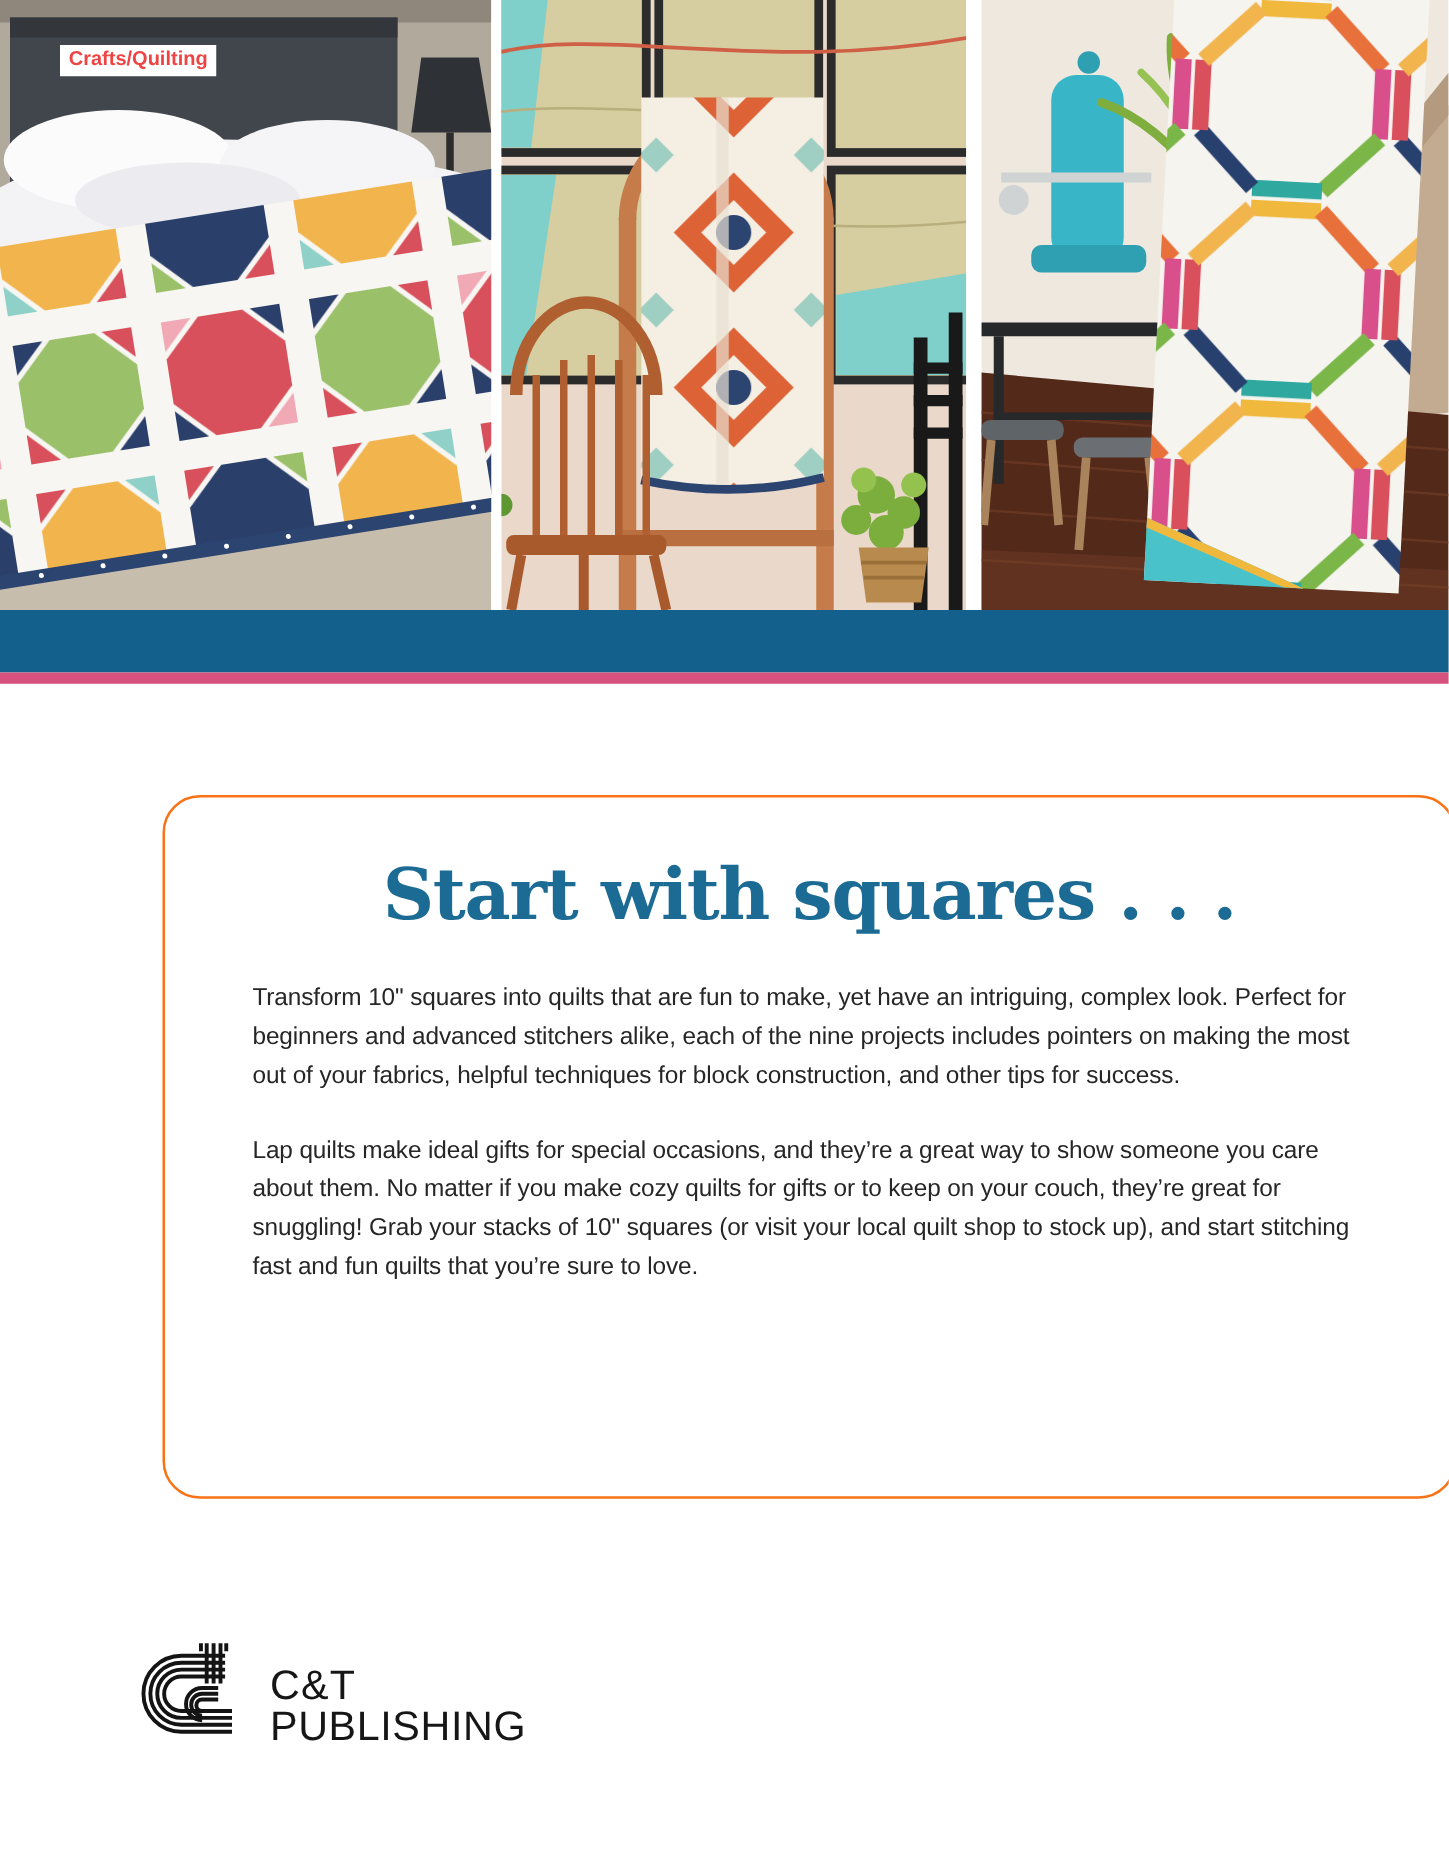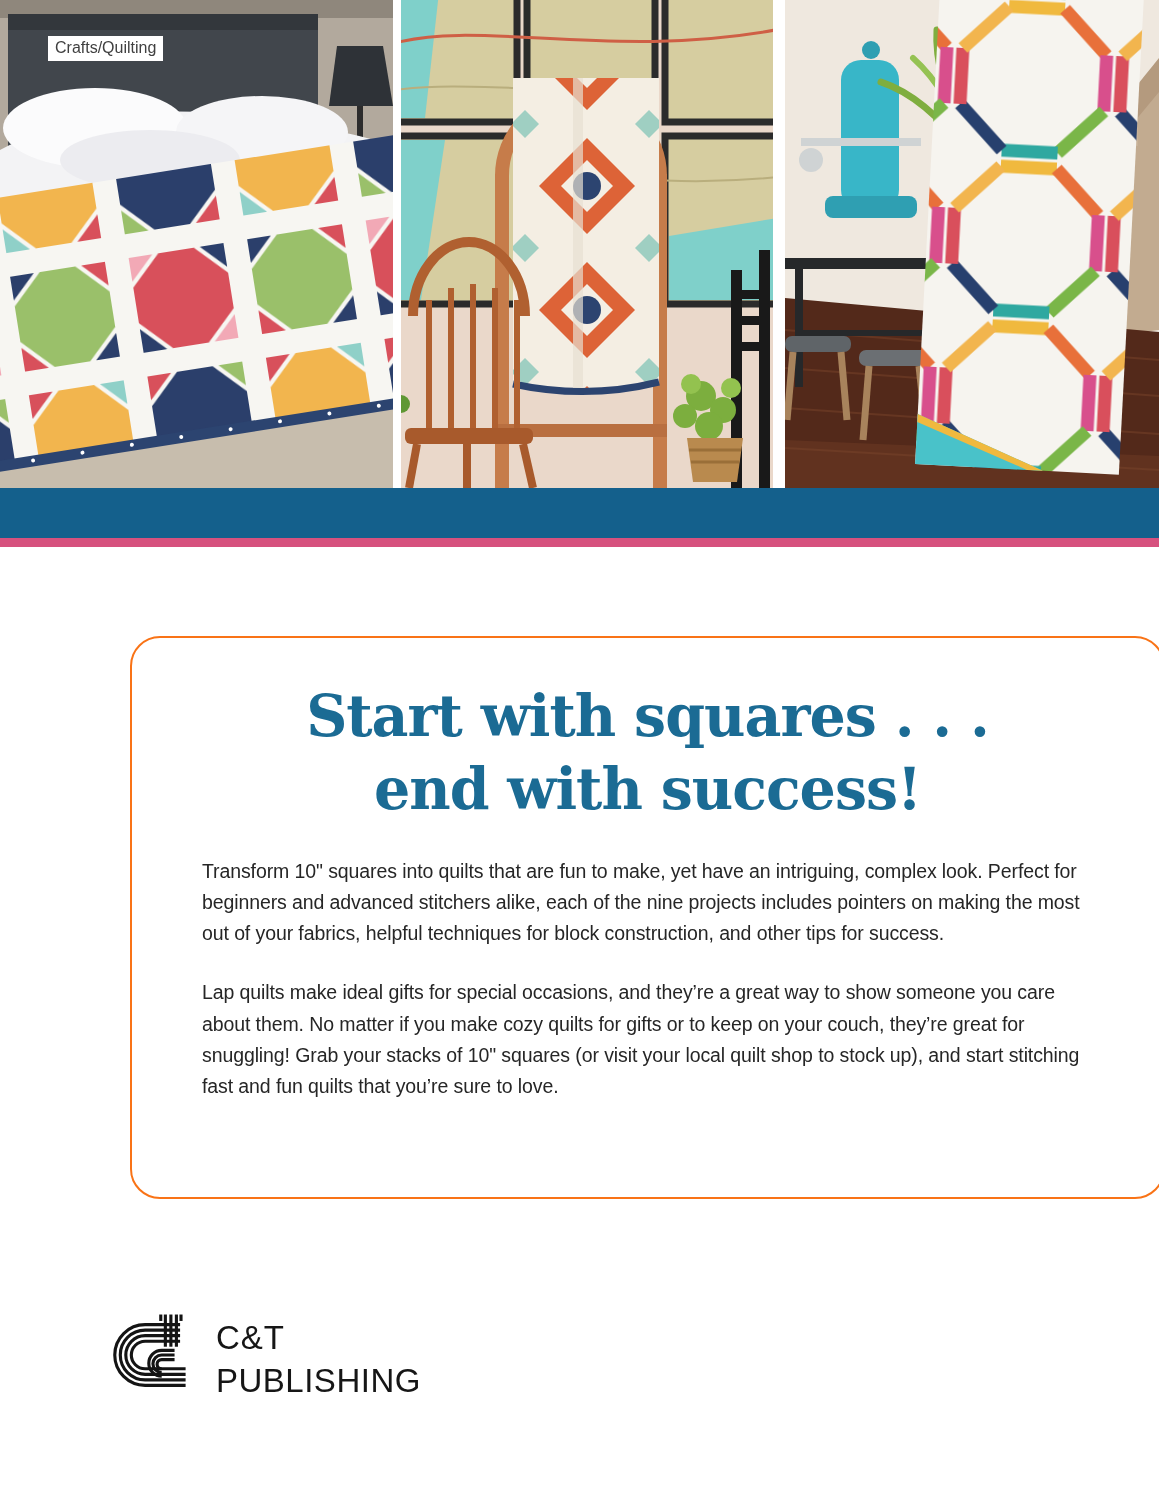--- a/index.html
+++ b/index.html
@@ -8,22 +8,22 @@
     font-family:"Liberation Sans",sans-serif;overflow:hidden;
   }
   
   .photo-strip{position:absolute;left:0;top:0;width:1159px;height:488px;display:flex;background:#ffffff;}
   .photo{height:488px;overflow:hidden;position:relative;}
   .photo svg{display:block;width:100%;height:100%;}
   .photo-1{width:393px;}
   .photo-2{width:372px;margin-left:8px;}
   .photo-3{width:374px;margin-left:12px;}
   .category-label{
-    position:absolute;left:48px;top:36px;background:#ffffff;color:#404040;
-    font-size:16px;line-height:1.35;padding:1px 7px 2px 7px;z-index:5;
+    position:absolute;left:48px;top:36px;background:#ffffff;color:#ef4444;
+    font-size:16px;line-height:1.35;padding:1px 7px 2px 7px;z-index:5;font-weight:bold;
   }
   
   .band-teal{position:absolute;left:0;top:488px;width:1159px;height:50px;}
   .band-pink{position:absolute;left:0;top:538px;width:1159px;height:9px;}
   
   .info-box{
     position:absolute;left:130px;top:636px;width:1035px;height:563px;box-sizing:border-box;
     background:#ffffff;border:2px solid #f97316;border-radius:30px;
   }
   .headline{
@@ -34,21 +34,21 @@
   .body-copy{
     margin:30px 64px 0 70px;color:#262626;
     font-size:19.5px;line-height:1.6;letter-spacing:-0.1px;
   }
   .body-copy p{margin:0 0 28px 0;}
   
   .publisher-logo{position:absolute;left:112px;top:1313px;display:flex;align-items:flex-end;}
   .logo-mark{width:92px;height:84px;}
   .logo-text{margin-left:12px;margin-top:6px;color:#161616;font-family:"Liberation Sans",sans-serif;}
   .logo-text .l1{font-size:33px;line-height:1.0;letter-spacing:1px;}
-  .logo-text .l2{font-size:33px;line-height:1.0;letter-spacing:0.5px;margin-top:10px;}
+  .logo-text .l2{font-size:33px;line-height:1.0;letter-spacing:0.5px;margin-top:0;}
 </style>
 </head>
 <body>
 
 <div class="photo-strip">
 
   <div class="photo photo-1">
     <svg viewBox="0 0 393 488" preserveAspectRatio="none">
       <defs>
         <pattern id="q1" width="240" height="240" patternUnits="userSpaceOnUse">
@@ -270,21 +270,20 @@
 </div>
 
 <div class="category-label">Crafts/Quilting</div>
 
 <div class="band-teal" style="background:#14608c;"></div>
 <div class="band-pink" style="background:#d6517e;"></div>
 
 <div class="info-box">
   <div class="headline">
     <div>Start with squares . . .</div>
-    <div>end with success!</div>
   </div>
   <div class="body-copy">
     <p>Transform 10" squares into quilts that are fun to make, yet have an intriguing, complex look. Perfect for beginners and advanced stitchers alike, each of the nine projects includes pointers on making the most out of your fabrics, helpful techniques for block construction, and other tips for success.</p>
     <p>Lap quilts make ideal gifts for special occasions, and they’re a great way to show someone you care about them. No matter if you make cozy quilts for gifts or to keep on your couch, they’re great for snuggling! Grab your stacks of 10" squares (or visit your local quilt shop to stock up), and start stitching fast and fun quilts that you’re sure to love.</p>
   </div>
 </div>
 
 <div class="publisher-logo">
   <svg class="logo-mark" viewBox="0 0 100 90">
     <g fill="none" stroke="#141414" stroke-width="3.4">

